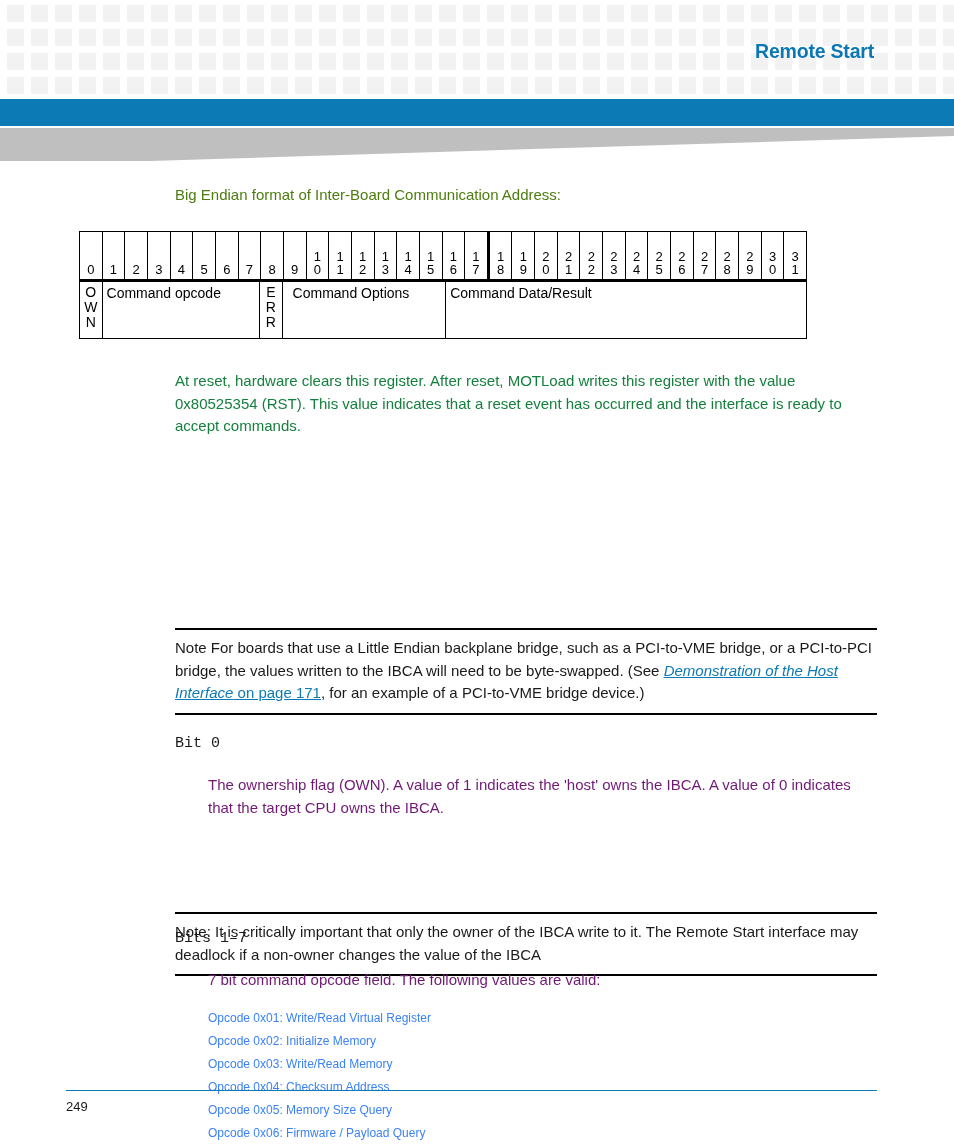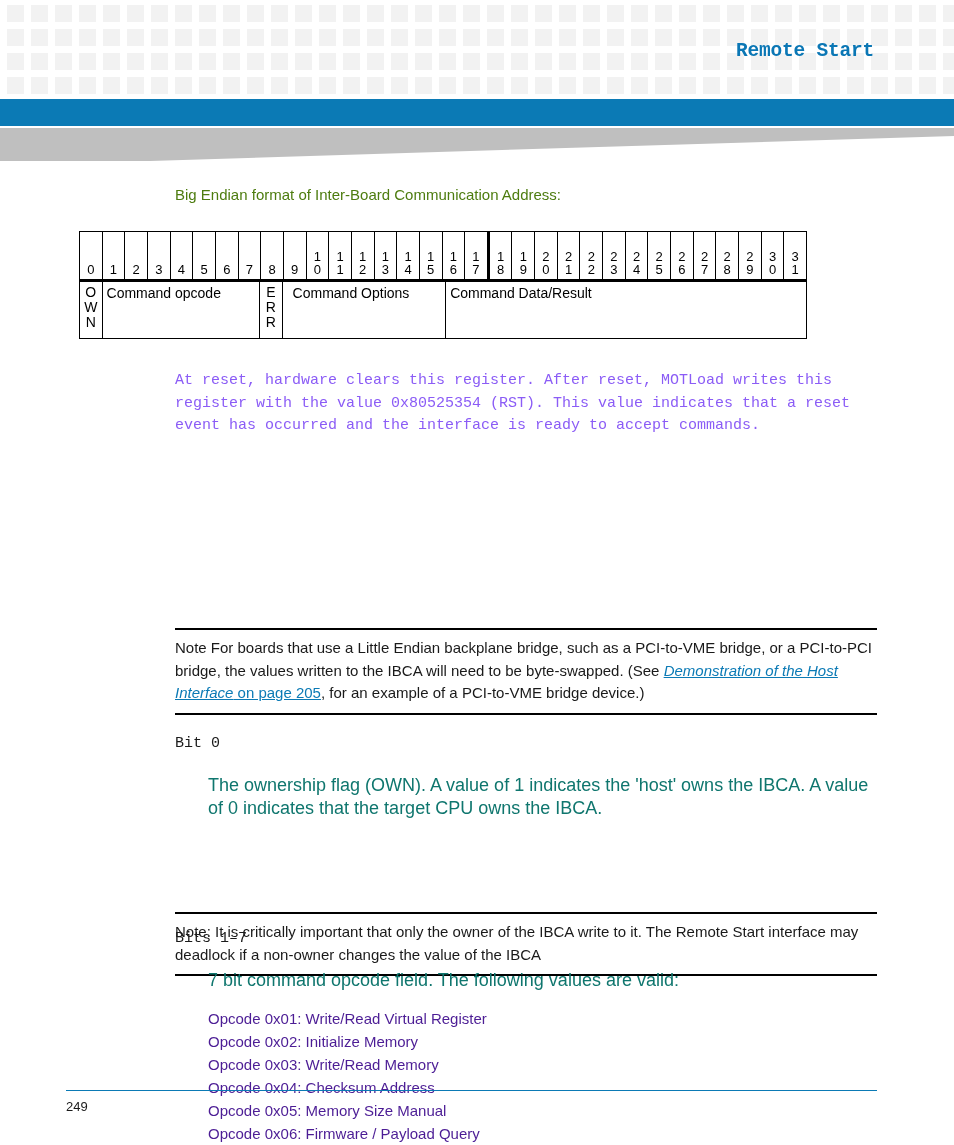--- a/index.html
+++ b/index.html
@@ -16,21 +16,20 @@
     overflow: hidden;
   }
 
   
   .page-header {
     position: absolute;
     left: 0;
     top: 0;
     width: 954px;
     height: 99px;
-    font-family: Liberation Mono, monospace;
   }
   .header-pattern-grid {
     position: absolute;
     left: 0;
     top: 0;
     width: 954px;
     height: 99px;
     display: grid;
     grid-template-columns: repeat(40, 24px);
     grid-auto-rows: 24px;
@@ -149,22 +148,21 @@
   .fc-options { width: 159.25px; margin-left: 6px; }
   .fc-data { width: 364px; }
 
   
   .body-para {
     position: absolute;
     left: 175px;
     width: 700px;
     font-size: 15px;
     line-height: 22.5px;
-    color: #8b5cf6;
-    font-family: Liberation Mono, monospace;
+    color: #15803d;
   }
   .para-reset { top: 208px; }
 
   
   .note-box {
     position: absolute;
     left: 175px;
     width: 702px;
     border-top: 2px solid #000;
     border-bottom: 2px solid #000;
@@ -193,34 +191,34 @@
     color: #1a1a1a;
     font-family: Liberation Mono, monospace;
   }
   .head-bit0 { top: 573px; }
   .head-bits17 { top: 768px; }
 
   .indent-para {
     position: absolute;
     left: 208px;
     width: 670px;
-    font-size: 18px;
+    font-size: 15px;
     line-height: 22.5px;
-    color: #0f766e;
+    color: #701a75;
   }
   .ip-own { top: 612px; }
   .ip-opcodefield { top: 807px; }
 
   .opcode-list {
     position: absolute;
     left: 208px;
     top: 845px;
-    font-size: 15px;
+    font-size: 12px;
     line-height: 23px;
-    color: #4c1d95;
+    color: #3b82f6;
   }
   .opcode-item { white-space: nowrap; }
 
   
   .footer {
     position: absolute;
     left: 66px;
     top: 1090px;
     width: 811px;
     border-top: 1.5px solid #0b7ab5;
@@ -547,37 +545,37 @@
           <span>R</span>
         </div>
         <div class="field-cell fc-options">Command Options</div>
         <div class="field-cell fc-data">Command Data/Result</div>
       </div>
   </div>
 
   <div class="body-para para-reset">At reset, hardware clears this register. After reset, MOTLoad writes this register with the value 0x80525354 (RST). This value indicates that a reset event has occurred and the interface is ready to accept commands.</div>
 
   <div class="note-box note-one">
-    <span>Note  For boards that use a Little Endian backplane bridge, such as a PCI-to-VME bridge, or a PCI-to-PCI bridge, the values written to the IBCA will need to be byte-swapped. (See </span><a class="link-italic" href="#">Demonstration of the Host Interface</a><a class="link-plain" href="#"> on page 205</a><span>, for an example of a PCI-to-VME bridge device.)</span>
+    <span>Note  For boards that use a Little Endian backplane bridge, such as a PCI-to-VME bridge, or a PCI-to-PCI bridge, the values written to the IBCA will need to be byte-swapped. (See </span><a class="link-italic" href="#">Demonstration of the Host Interface</a><a class="link-plain" href="#"> on page 171</a><span>, for an example of a PCI-to-VME bridge device.)</span>
   </div>
 
   <div class="section-head head-bit0">Bit 0</div>
   <div class="indent-para ip-own">The ownership flag (OWN). A value of 1 indicates the 'host' owns the IBCA. A value of 0 indicates that the target CPU owns the IBCA.</div>
 
   <div class="note-box note-two">Note:  It is critically important that only the owner of the IBCA write to it. The Remote Start interface may deadlock if a non-owner changes the value of the IBCA</div>
 
   <div class="section-head head-bits17">Bits 1–7</div>
   <div class="indent-para ip-opcodefield">7 bit command opcode field. The following values are valid:</div>
 
   <div class="opcode-list" id="opcode-list">
       <div class="opcode-item">Opcode 0x01: Write/Read Virtual Register</div>
       <div class="opcode-item">Opcode 0x02: Initialize Memory</div>
       <div class="opcode-item">Opcode 0x03: Write/Read Memory</div>
       <div class="opcode-item">Opcode 0x04: Checksum Address</div>
-      <div class="opcode-item">Opcode 0x05: Memory Size Manual</div>
+      <div class="opcode-item">Opcode 0x05: Memory Size Query</div>
       <div class="opcode-item">Opcode 0x06: Firmware / Payload Query</div>
     </div>
 
 </div>
 
 <div class="footer">
   <span>249</span>
 </div>
 
 </body></html>

